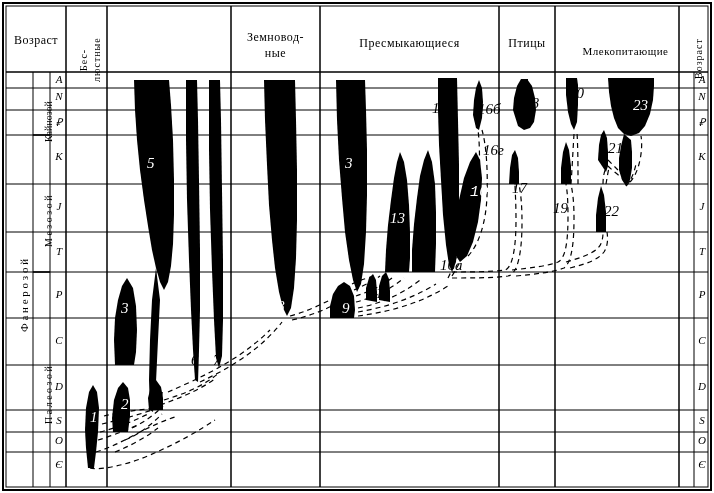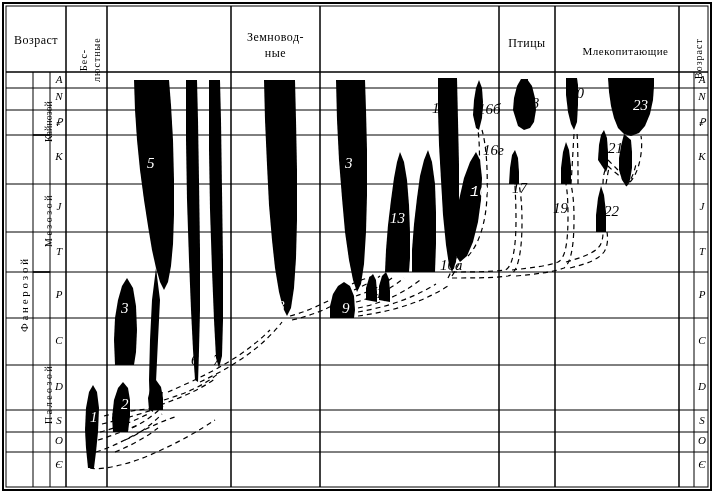--- a/index.html
+++ b/index.html
@@ -169,20 +169,21 @@
 
   <g stroke="#fff" stroke-width="0" fill="none"></g>
 </svg>
 
 <div class="lbl hdr" style="left:8px;top:33px;width:56px;">Возраст</div>
 <div class="lbl" style="left:70px;top:18px;width:34px;height:50px;">
   <div class="vert2" style="height:48px;display:inline-block;">Бес-</div><div class="vert2" style="height:48px;display:inline-block;margin-left:2px;">люстные</div>
 </div>
 <div class="lbl hdr" style="left:233px;top:30px;width:85px;">Земновод-</div>
 <div class="lbl hdr" style="left:233px;top:46px;width:85px;">ные</div>
+<div class="lbl hdr" style="left:322px;top:36px;width:175px;">Пресмыкающиеся</div>
 <div class="lbl hdr" style="left:501px;top:36px;width:52px;">Птицы</div>
 <div class="lbl hdr" style="left:557px;top:36px;width:137px;font-size:11px;margin-top:9px;">Млекопитающие</div>
 <div class="lbl" style="left:681px;top:14px;width:26px;height:56px;text-align:center;">
   <span class="vert2" style="height:54px;display:inline-block;">Возраст</span>
 </div>
 
 <div class="lbl" style="left:8px;top:150px;width:24px;height:260px;text-align:center;">
   <span class="vert" style="height:255px;display:inline-block;">Ф а н е р о з о й</span>
 </div>
 <div class="lbl" style="left:35px;top:78px;width:14px;height:54px;text-align:center;">

